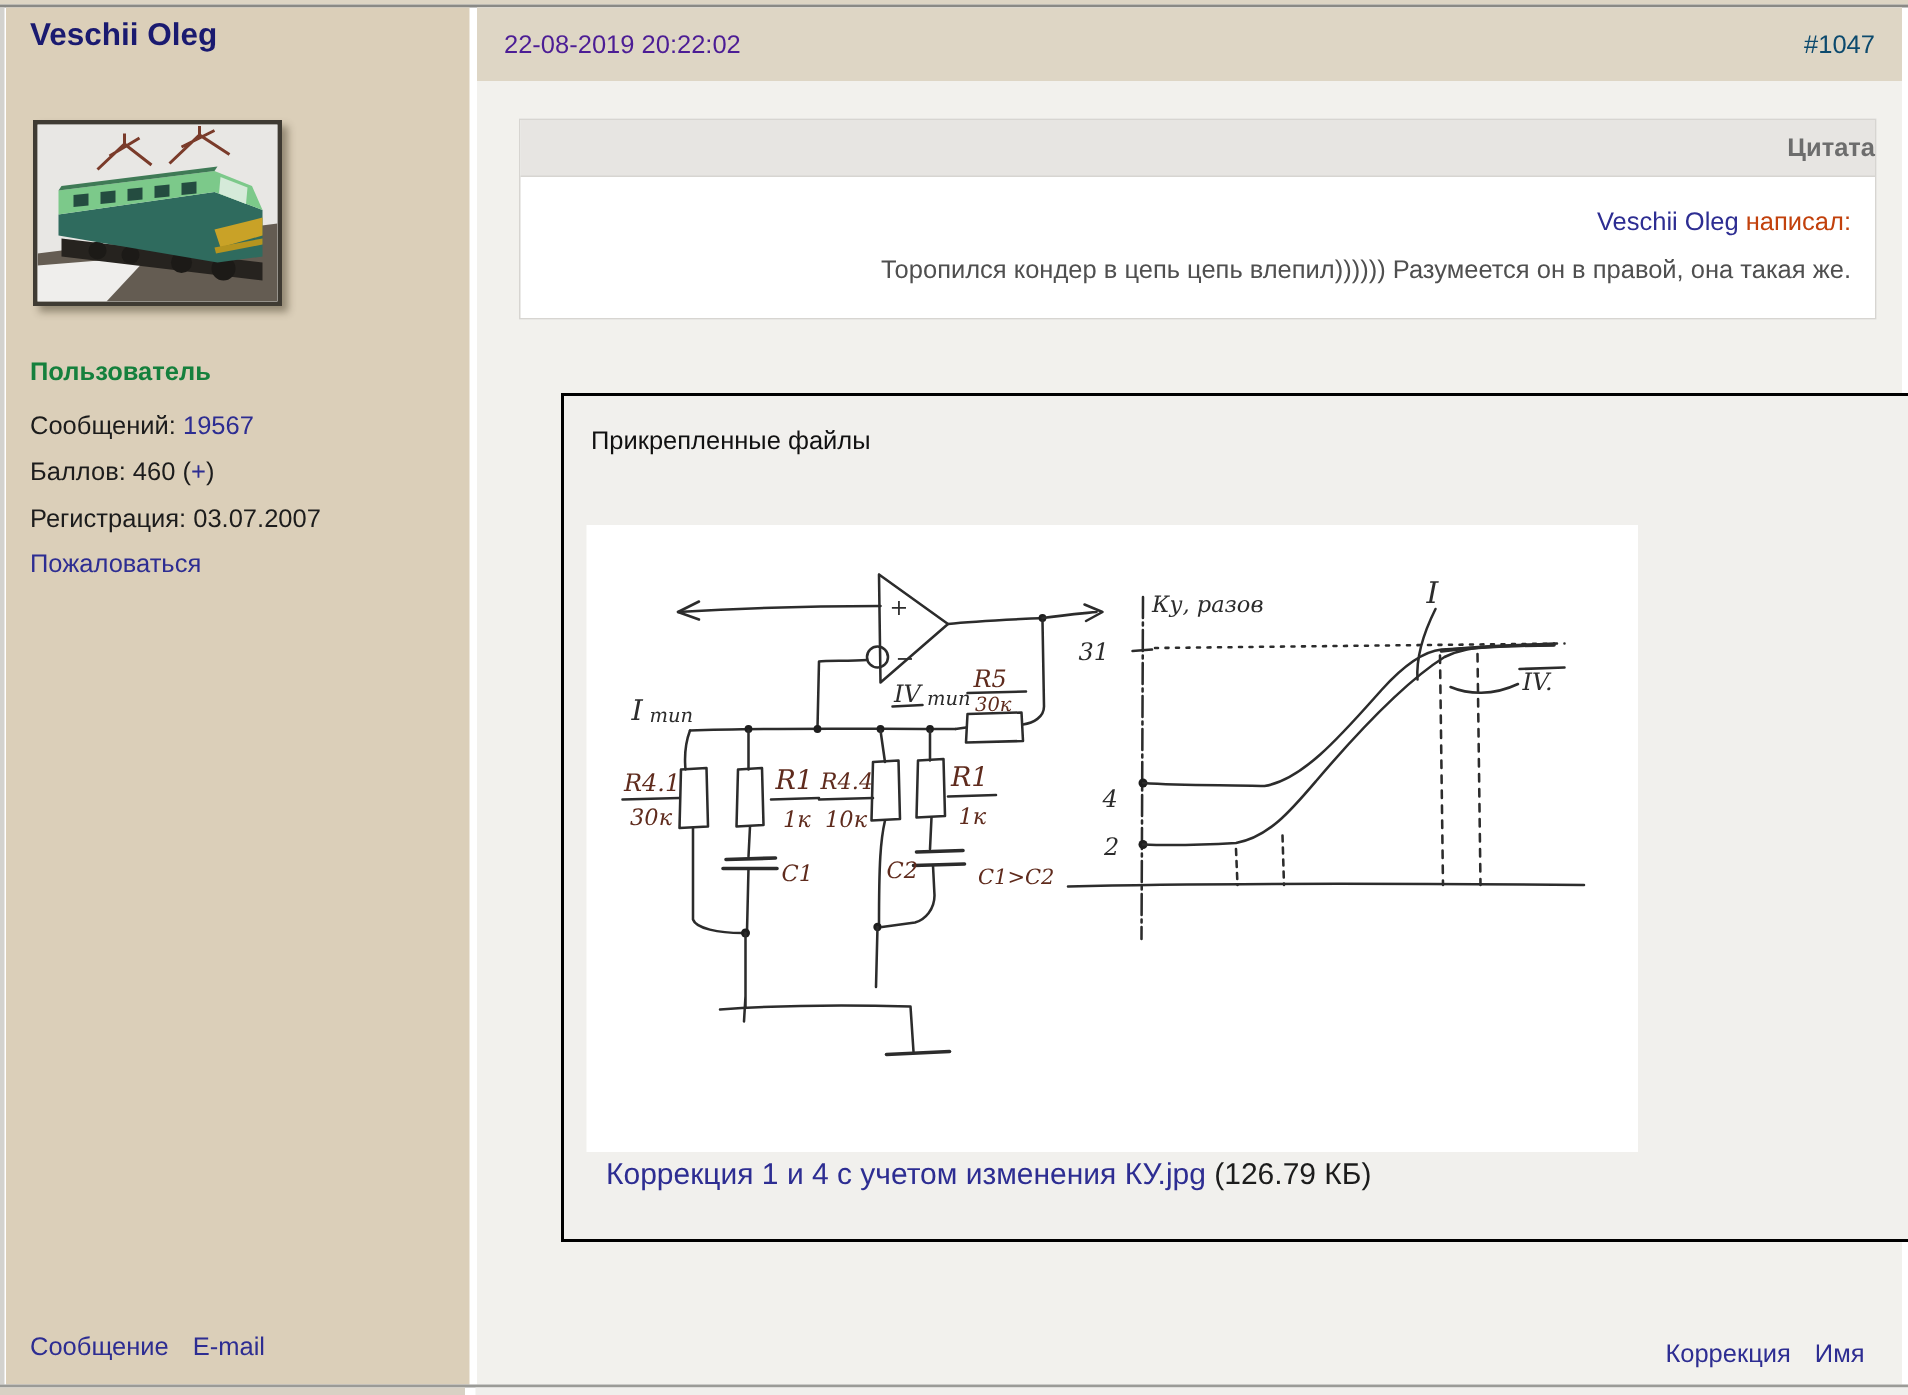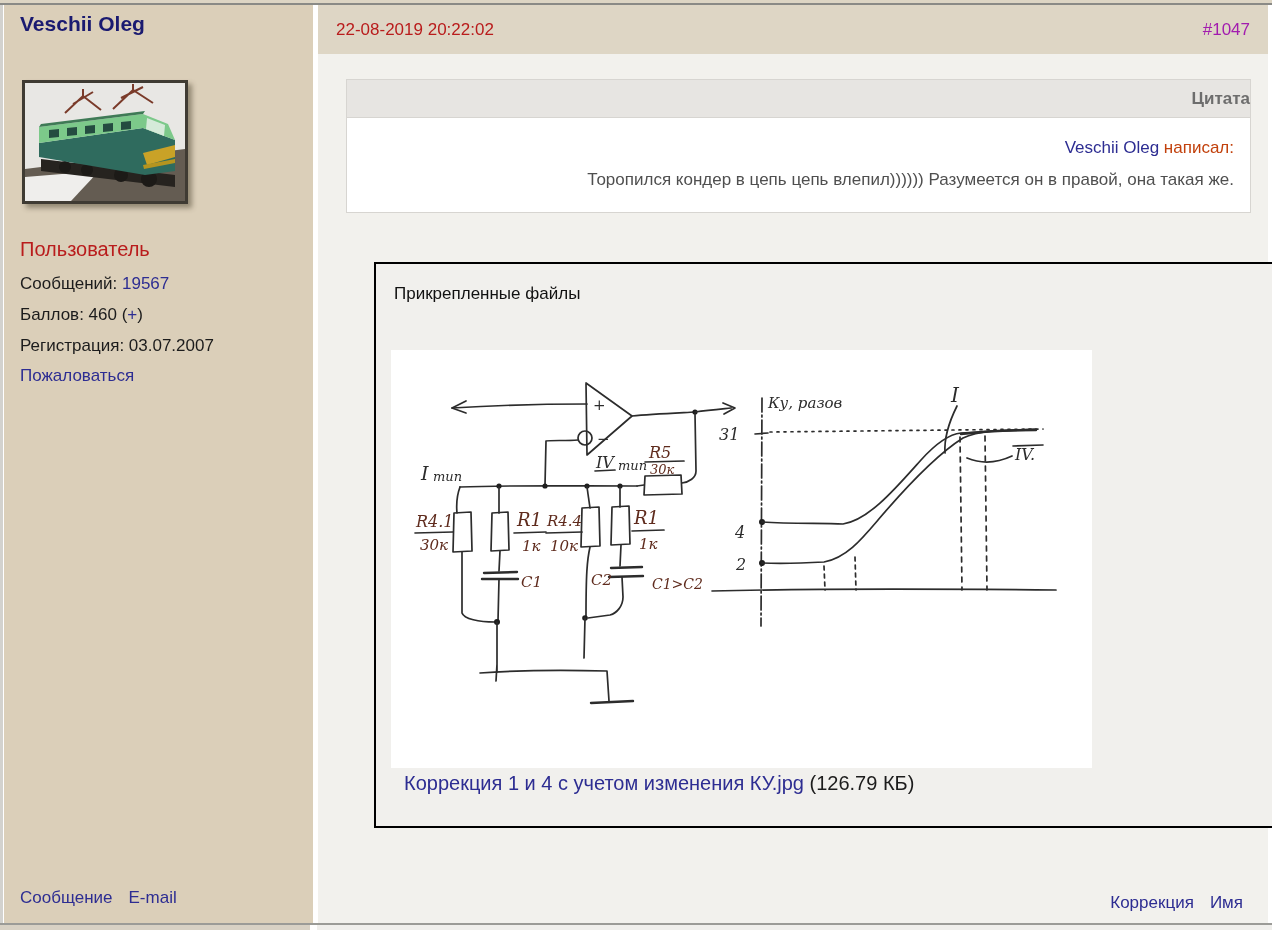--- a/index.html
+++ b/index.html
@@ -12,29 +12,29 @@
   .top-line{left:0;top:3px;width:1272px;height:2px;background:#8a8a86;}
   .left-edge{left:0;top:5px;width:3px;height:918px;background:#d3d2ce;}
   .bottom-line{left:0;top:923px;width:1272px;height:2px;background:#9b9b97;}
   .sliver-left{left:0;top:925px;width:310px;height:5px;background:#d8d1c4;}
   .sliver-right{left:317px;top:925px;width:955px;height:5px;background:#f0efec;}
 
   
   .sidebar{left:4px;top:5px;width:309px;height:918px;background:#dbcfb9;}
   .main{left:318px;top:5px;width:950px;height:918px;background:#f2f1ed;}
   .band{left:0;top:0;width:950px;height:49px;background:#ded6c5;}
-  .timestamp{left:18px;top:0;height:35px;line-height:49px;font-size:17px;color:#b91c1c;}
-  .post-num{right:18px;top:0;height:49px;line-height:49px;font-size:17px;color:#a21caf;}
+  .timestamp{left:18px;top:0;height:35px;line-height:49px;font-size:17px;color:#4c1d95;}
+  .post-num{right:18px;top:0;height:49px;line-height:49px;font-size:17px;color:#0c4a6e;}
 
   
   .username{left:20px;top:12px;font-size:21px;font-weight:bold;color:#1a1a70;}
   .avatar{left:22px;top:80px;width:160px;height:118px;border:3px solid #3f3b33;
           background:#e8e7e4;box-shadow:4px 4px 5px rgba(60,50,30,.45);}
   .avatar svg{display:block;}
-  .role{left:20px;top:238px;font-size:20px;font-weight:normal;color:#b91c1c;}
+  .role{left:20px;top:238px;font-size:17px;font-weight:bold;color:#15803d;}
   .sb-line{left:20px;font-size:17px;color:#1c1c1c;}
   .lnk{color:#2d2d92;cursor:pointer;text-decoration:none;}
   .report{left:20px;top:366px;font-size:17px;}
   .sb-footer{left:20px;top:888px;font-size:17px;}
   .sb-footer span{margin-right:16px;}
 
   
   .quote{left:28px;top:74px;width:905px;background:#ffffff;border:1px solid #d7d5d1;box-sizing:border-box;text-align:right;}
   .quote-head{height:37px;line-height:37px;background:#e7e5e2;border-bottom:1px solid #d7d5d1;
               padding-left:16px;font-size:17px;font-weight:bold;color:#6d6d6d;}

